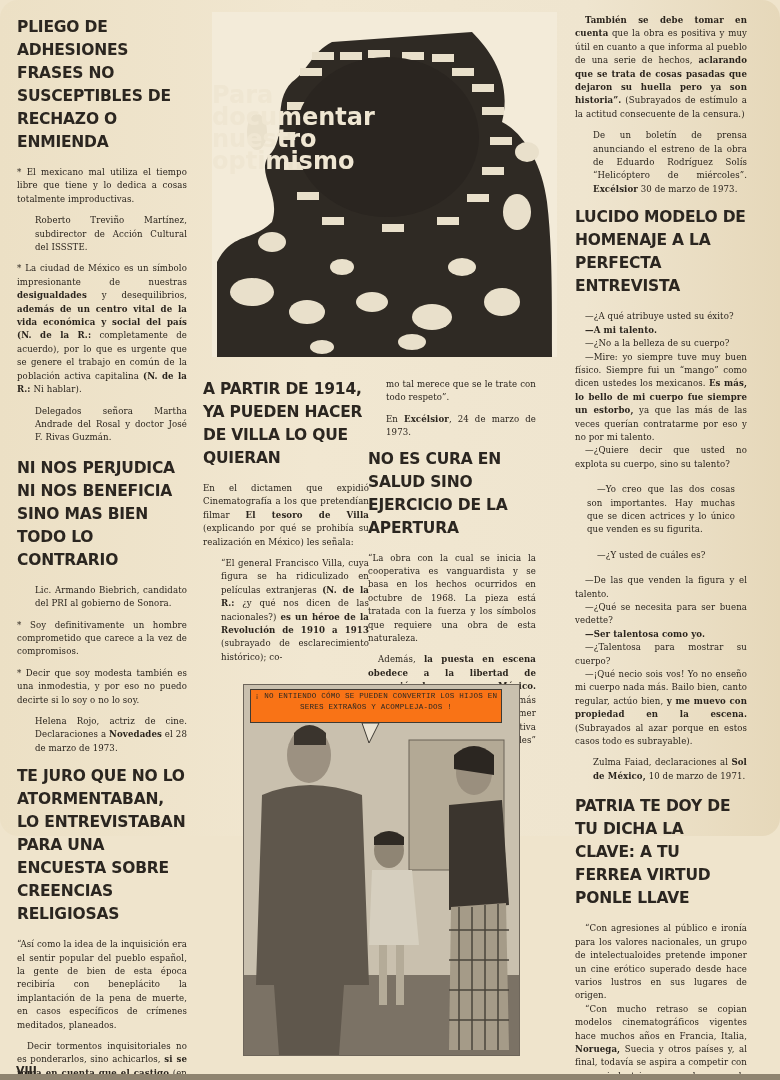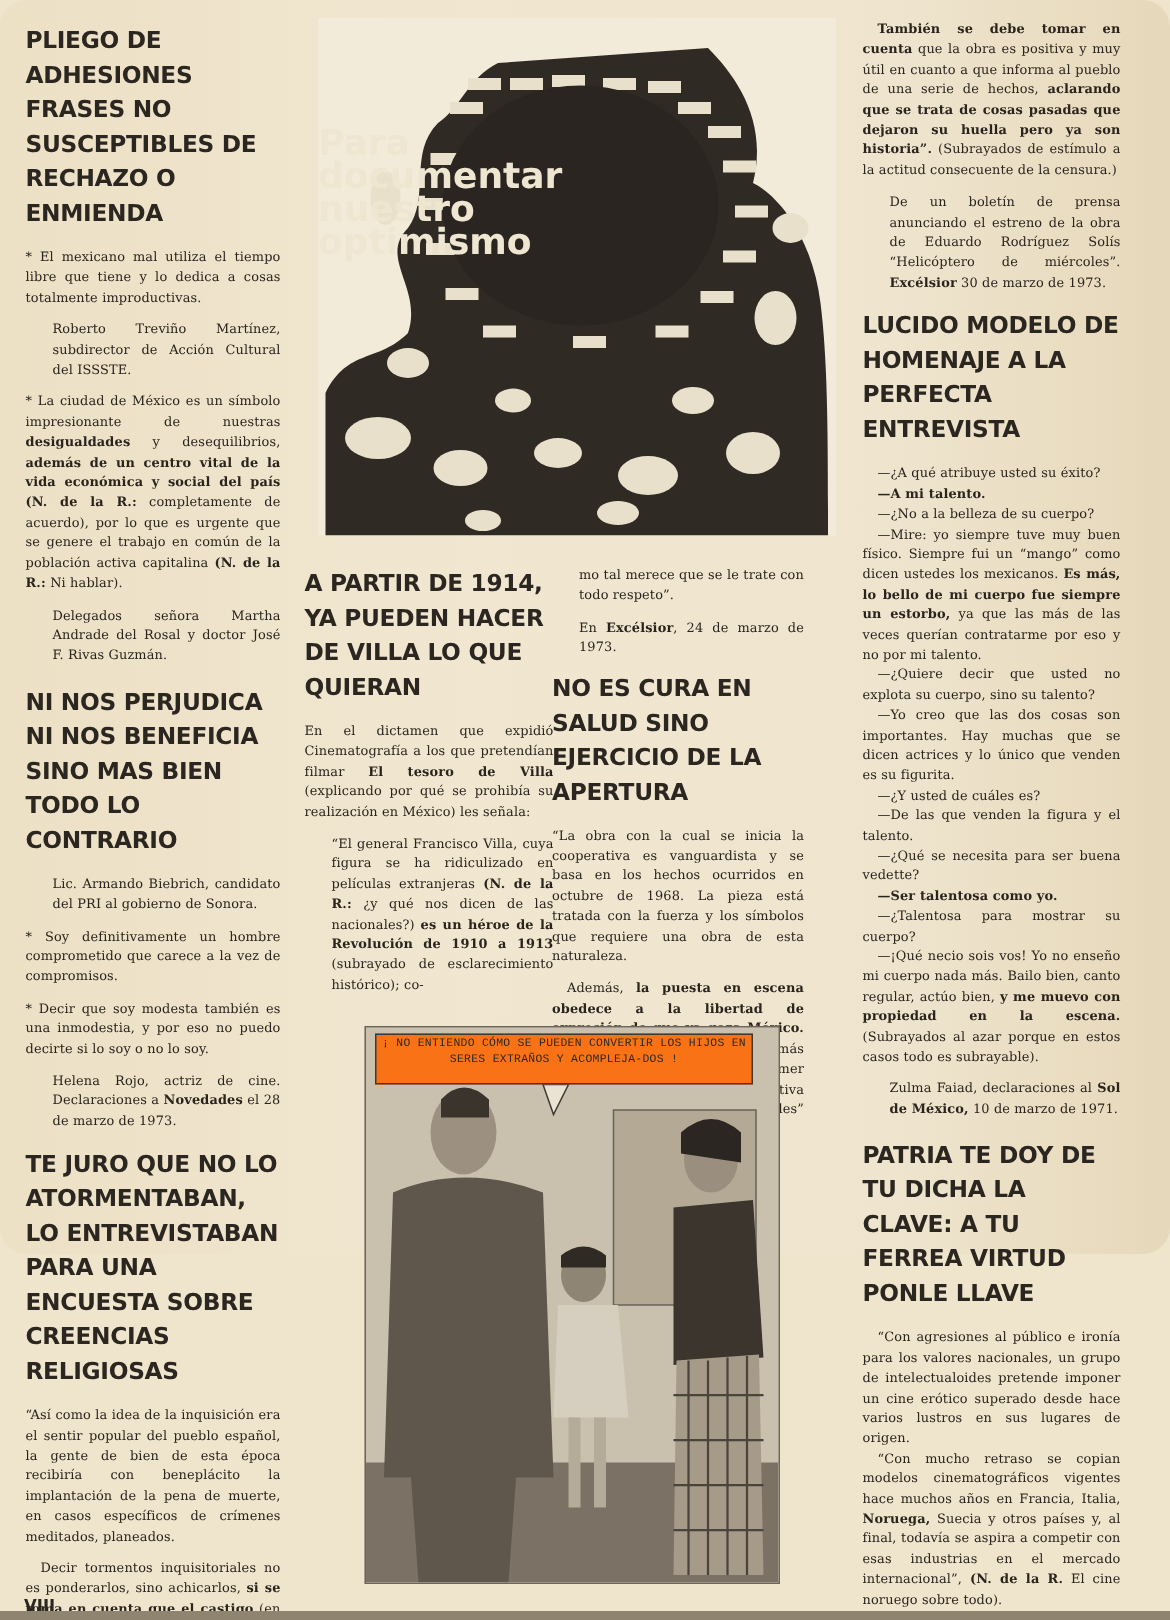--- a/index.html
+++ b/index.html
@@ -203,22 +203,22 @@
     <p class="p ind"><span>De un boletín de prensa anunciando el estreno de la obra de Eduardo Rodríguez Solís “Helicóptero de miércoles”. </span><b>Excélsior</b><span> 30 de marzo de 1973.</span></p>
 
     <section style="margin-top:10px;">
       <h2 class="head">LUCIDO MODELO DE HOMENAJE A LA PERFECTA ENTREVISTA</h2>
       <div>
         <p class="p first" style="margin:0;">—¿A qué atribuye usted su éxito?</p>
         <p class="p first" style="margin:0;font-weight:bold;">—A mi talento.</p>
         <p class="p first" style="margin:0;">—¿No a la belleza de su cuerpo?</p>
         <p class="p first" style="margin:0;"><span>—Mire: yo siempre tuve muy buen físico. Siempre fui un “mango” como dicen ustedes los mexicanos. </span><b>Es más, lo bello de mi cuerpo fue siempre un estorbo,</b><span> ya que las más de las veces querían contratarme por eso y no por mi talento.</span></p>
         <p class="p first" style="margin:0;">—¿Quiere decir que usted no explota su cuerpo, sino su talento?</p>
-        <p class="p first" style="margin:0;">—Yo creo que las dos cosas son importantes. Hay muchas que se dicen actrices y lo único que venden es su figurita.</p>
-        <p class="p first" style="margin:0;">—¿Y usted de cuáles es?</p>
+        <p class="p first" style="margin:12px;">—Yo creo que las dos cosas son importantes. Hay muchas que se dicen actrices y lo único que venden es su figurita.</p>
+        <p class="p first" style="margin:12px;">—¿Y usted de cuáles es?</p>
         <p class="p first" style="margin:0;">—De las que venden la figura y el talento.</p>
         <p class="p first" style="margin:0;">—¿Qué se necesita para ser buena vedette?</p>
         <p class="p first" style="margin:0;font-weight:bold;">—Ser talentosa como yo.</p>
         <p class="p first" style="margin:0;">—¿Talentosa para mostrar su cuerpo?</p>
         <p class="p first"><span>—¡Qué necio sois vos! Yo no enseño mi cuerpo nada más. Bailo bien, canto regular, actúo bien, </span><b>y me muevo con propiedad en la escena.</b><span> (Subrayados al azar porque en estos casos todo es subrayable).</span></p>
       </div>
       <p class="p ind"><span>Zulma Faiad, declaraciones al </span><b>Sol de México,</b><span> 10 de marzo de 1971.</span></p>
     </section>
 
     <section style="margin-top:12px;">

